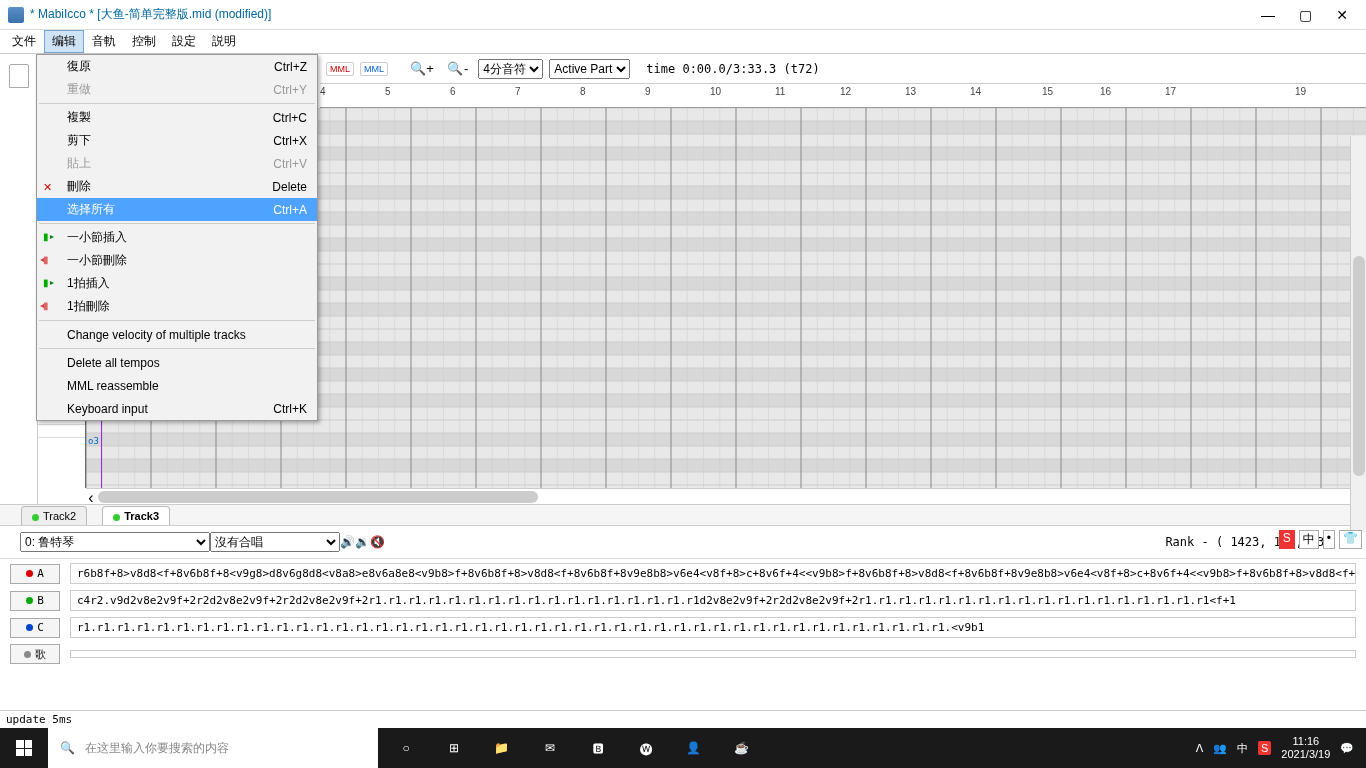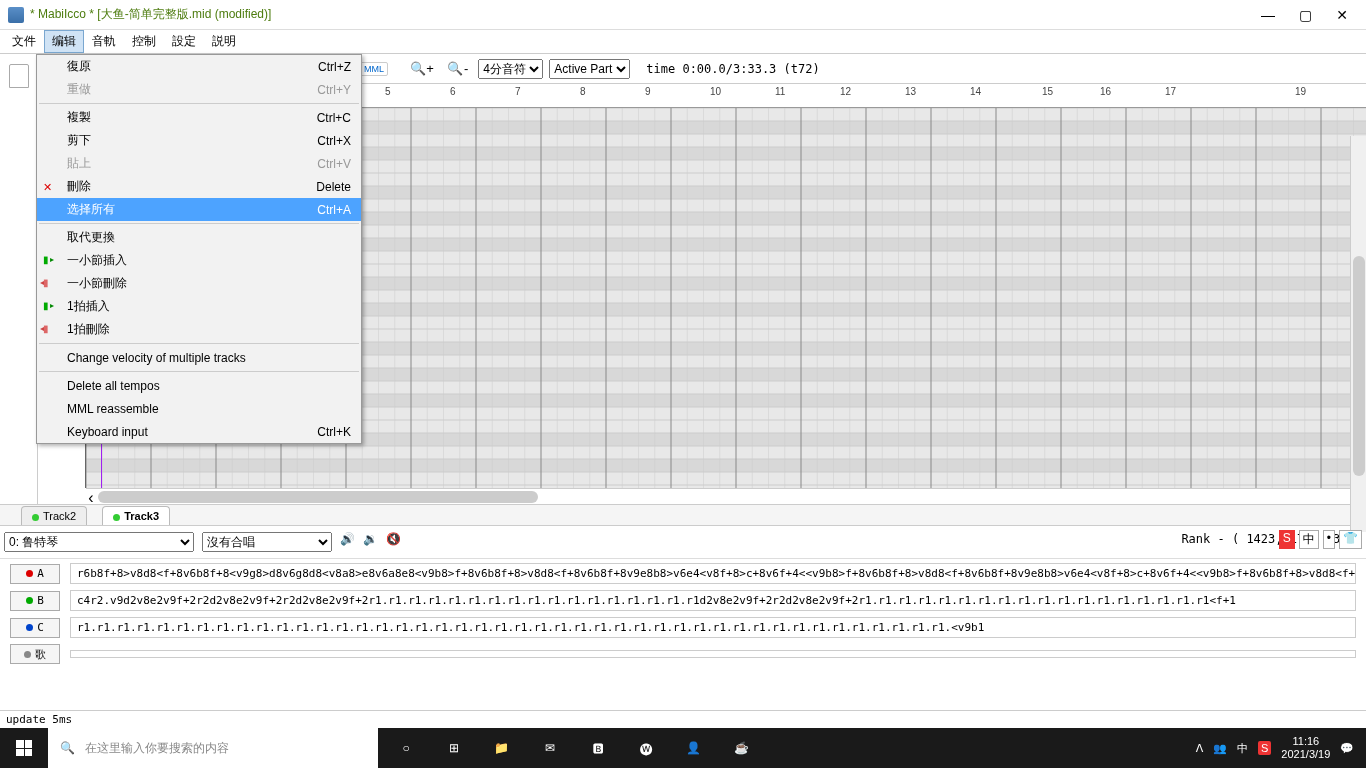--- a/index.html
+++ b/index.html
@@ -1,28 +1,28 @@
 <!DOCTYPE html>
 <html><head>
 <meta charset="utf-8">
 <style>
 * { box-sizing: border-box; margin: 0; padding: 0; font-family: "Microsoft YaHei", sans-serif; }
 body { width: 1366px; height: 768px; overflow: hidden; background: #fff; position: relative; }
 
 .titlebar { height: 30px; display: flex; align-items: center; padding: 0 8px; background: #fff; border-bottom: 1px solid #ddd; }
 .titlebar .java-icon { width: 16px; height: 16px; margin-right: 6px; display: inline-block; background: linear-gradient(#5a8fc8,#3a6fa8); border-radius: 2px; }
-.titlebar .title { font-size: 12px; color: #4d7c0f; }
+.titlebar .title { font-size: 12px; color: #0369a1; }
 .titlebar .win-controls { margin-left: auto; display: flex; gap: 24px; padding-right: 10px; }
 .titlebar .win-controls span { font-family: Arial; font-size: 14px; cursor: pointer; }
 
 .menubar { height: 24px; display: flex; align-items: center; padding: 0 4px; background: #fff; border-bottom: 1px solid #ccc; font-size: 12px; }
 .menubar .menu-item { padding: 3px 8px; cursor: pointer; }
 .menubar .menu-item.active { background: #d0e3f5; border: 1px solid #7aa7d0; padding: 2px 7px; }
 
-.dropdown { position: absolute; left: 36px; top: 54px; width: 326px; background: #f2f2f2; border: 1px solid #999; box-shadow: 2px 2px 4px rgba(0,0,0,0.3); z-index: 100; }
+.dropdown { position: absolute; left: 36px; top: 54px; width: 282px; background: #f2f2f2; border: 1px solid #999; box-shadow: 2px 2px 4px rgba(0,0,0,0.3); z-index: 100; }
 .dropdown .mi { height: 23px; display: flex; align-items: center; padding: 0 10px 0 30px; font-size: 12px; cursor: pointer; position: relative; }
 .dropdown .mi.highlight { background: #4da3ff; color: #fff; }
 .dropdown .mi.disabled { color: #999; }
 .dropdown .mi .sc { margin-left: auto; }
 .dropdown .sep { height: 1px; background: #ccc; margin: 2px 2px; }
 .dropdown .mi .micon { position: absolute; left: 6px; width: 14px; height: 14px; }
 .micon.x::before { content:"✕"; color:#d00; font-size:11px; }
 .micon.bar-in::before { content:"▮"; color:#0a0; font-size:10px; position:absolute; }
 .micon.bar-in::after { content:"▸"; color:#080; font-size:8px; position:absolute; left:7px; top:1px;}
 .micon.bar-out::before { content:"▮"; color:#d66; font-size:10px; position:absolute; }
@@ -59,21 +59,21 @@
 .hscroll .thumb { height:12px; background:#ccc; margin:2px; border-radius:6px; }
 
 .vscroll { position:absolute; right:0; top:82px; width:16px; height:396px; background:#f0f0f0; border-left:1px solid #ccc;}
 .vscroll .thumb { width:12px; margin:2px; background:#ccc; border-radius:6px; }
 
 .tracks-tabs { height:22px; display:flex; border-top:1px solid #ccc; border-bottom:1px solid #ccc; padding-left:8px; font-size:11px; font-family:monospace; align-items:flex-end;background:#f5f5f5;}
 .tracks-tabs .tab { padding:3px 10px; border:1px solid #bbb; border-bottom:none; background:#eee; border-radius:4px 4px 0 0; margin-right:2px; cursor:pointer;margin-left:13px;}
 .tracks-tabs .tab.active { background:#fff;font-weight:bold;}
 .tracks-tabs .dot{display:inline-block;width:7px;height:7px;background:#3c3;border-radius:50%;margin-right:4px;vertical-align:middle;}
 
-.track-controls { padding: 6px 4px; display:flex; gap:8px; font-size:12px; border-bottom:1px solid #ddd;}
+.track-controls { padding: 6px 20px; display:flex; align-items:center; gap:0; font-size:12px; border-bottom:1px solid #ddd;}
 .track-controls select { font-size:12px; height:20px; width:190px;}
 .rank { margin-left:auto; font-family:monospace; font-size:12px;}
 
 .mml-rows { padding: 4px 10px; font-size:11px; }
 .mml-row { display:flex; align-items:center; margin-bottom:6px; gap:10px;}
 .mml-row .part-btn { width:50px; height:20px; border:1px solid #aaa; background:#f5f5f5; display:flex;align-items:center;justify-content:center; cursor:pointer; font-family:monospace;}
 .mml-row .part-btn .pdot{width:7px;height:7px;border-radius:50%;margin-right:4px;}
 .mml-row .mml-text { flex:1; border:1px solid #ccc; padding:3px 6px; font-family:monospace; font-size:11px; white-space:nowrap; overflow:hidden; background:#fff;}
 
 .statusbar { position:absolute; bottom:40px; left:0; right:0; height:18px; padding:2px 6px; font-family:monospace; font-size:11px; border-top:1px solid #ccc; background:#fff;}
@@ -139,23 +139,20 @@
     <div class="mi">
       <span class="micon x"></span>
       <span>刪除</span>
       <span class="sc">Delete</span>
     </div>
     <div class="mi highlight">
       <span>选择所有</span>
       <span class="sc">Ctrl+A</span>
     </div>
     <div class="sep"></div>
-    <div class="mi">
-      <span>取代更換</span>
-    </div>
     <div class="mi">
       <span class="micon bar-in"></span>
       <span>一小節插入</span>
     </div>
     <div class="mi">
       <span class="micon bar-out"></span>
       <span>一小節刪除</span>
     </div>
     <div class="mi">
       <span class="micon bar-in"></span>

